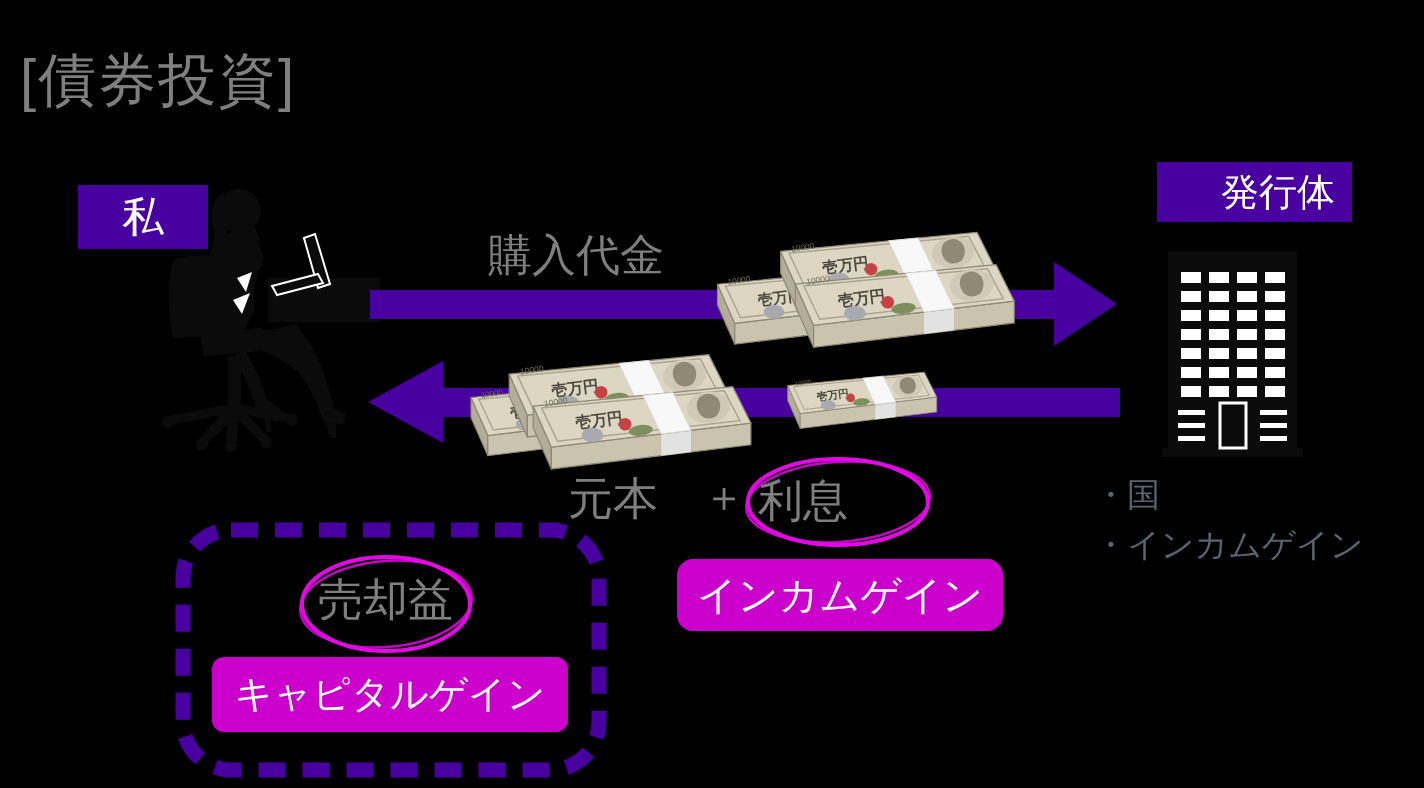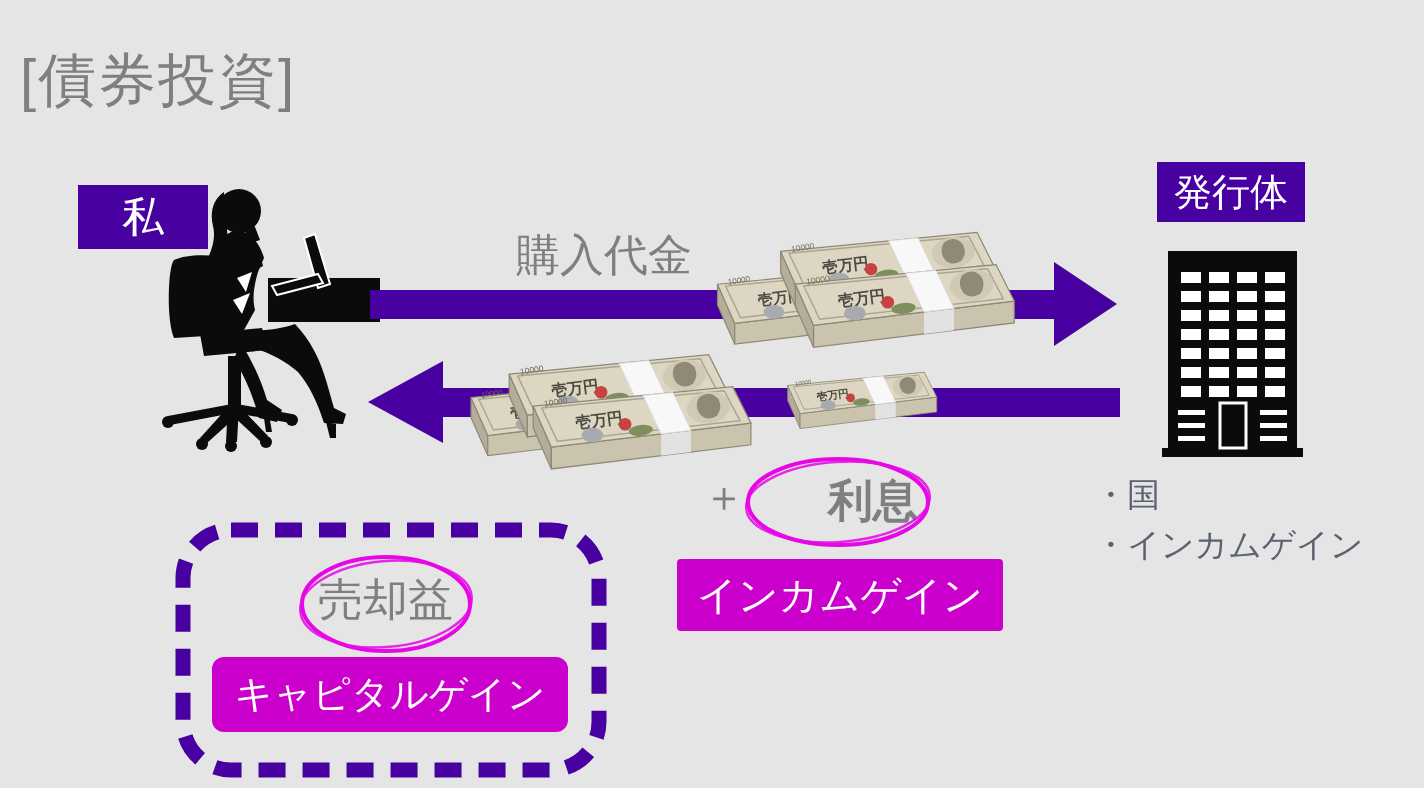--- a/index.html
+++ b/index.html
@@ -1,58 +1,58 @@
 <!DOCTYPE html>
 <html style="--purple: #4800a0; --magenta: #cc00cc; --pink: #e607e6; --gray: #7f7f7f; --slate: #5b6370; --black: #0b0b0b;"><head>
 <meta charset="utf-8">
 <style>
   :root{
     --purple:#4800a0; --magenta:#cc00cc; --pink:#e607e6;
     --gray:#7f7f7f; --slate:#5b6370; --black:#0b0b0b;
   }
   html,body{margin:0;padding:0;background:#fff;}
   body{font-family:"Liberation Sans","DejaVu Sans",sans-serif;}
-  .stage{position:relative;width:1424px;height:788px;background:#e5e5e5;overflow:hidden;}
+  .stage{position:relative;width:1424px;height:788px;background:#000000;overflow:hidden;}
 
   .title{position:absolute;left:20px;top:42px;font-size:58px;color:var(--gray);letter-spacing:2px;}
 
   .label-box{position:absolute;background:var(--purple);color:#fff;display:flex;align-items:center;justify-content:center;}
   .label-box.me{left:78px;top:185px;width:130px;height:64px;font-size:42px;}
-  .label-box.issuer{left:1157px;top:162px;width:148px;height:60px;font-size:38px;}
+  .label-box.issuer{left:1157px;top:162px;width:148px;height:60px;font-size:38px;padding-left:47px;}
 
   .person{position:absolute;left:140px;top:180px;width:240px;height:280px;}
   .building{position:absolute;left:1162px;top:251px;width:141px;height:206px;}
 
   .arrow-shaft{position:absolute;background:var(--purple);height:29px;}
   .arrow-shaft.top{left:370px;top:290px;width:687px;}
   .arrow-shaft.bottom{left:440px;top:388px;width:680px;}
   .arrow-head{position:absolute;width:0;height:0;}
   .arrow-head.right{left:1054px;top:262px;border-top:42px solid transparent;border-bottom:42px solid transparent;border-left:63px solid var(--purple);}
   .arrow-head.left{left:368px;top:361px;border-top:41px solid transparent;border-bottom:41px solid transparent;border-right:75px solid var(--purple);}
 
   .flow-label{position:absolute;color:var(--gray);font-size:44px;}
-  .flow-label.purchase{left:516px;top:226px;}
+  .flow-label.purchase{left:488px;top:226px;}
 
   .money{position:absolute;}
   .money.pile-top{left:688px;top:220px;width:292px;height:128px;}
   .money.pile-bottom{left:443px;top:336px;width:280px;height:132px;}
   .money.single{left:772px;top:352px;width:198px;height:108px;}
 
   .gray-word{position:absolute;color:var(--gray);font-size:45px;}
   .principal{left:568px;top:469px;}
   .plus{left:703px;top:469px;font-size:42px;}
-  .interest{left:828px;top:471px;font-weight:bold;}
+  .interest{left:758px;top:471px;}
   .sale{left:318px;top:570px;font-family:Liberation Serif, serif;}
 
   .sketch-ellipse{position:absolute;overflow:visible;}
   .sketch-ellipse.interest-el{left:740px;top:452px;width:196px;height:100px;}
   .sketch-ellipse.sale-el{left:296px;top:551px;width:180px;height:106px;}
 
   .gain-box{position:absolute;background:var(--magenta);color:#fff;display:flex;align-items:center;justify-content:center;}
-  .gain-box.income{left:677px;top:559px;width:326px;height:72px;font-size:40px;border-radius:4px;}
+  .gain-box.income{left:677px;top:559px;width:326px;height:72px;font-size:40px;border-radius:16px;}
   .gain-box.capital{left:212px;top:657px;width:356px;height:75px;font-size:38px;border-radius:12px;}
 
   .dashed-frame{position:absolute;left:174px;top:521px;width:434px;height:258px;}
 
   .issuer-list{position:absolute;left:1094px;top:470px;color:var(--slate);font-size:33px;line-height:50px;}
   .issuer-item{white-space:pre;}
 
   .defs{position:absolute;width:0;height:0;overflow:hidden;}
 </style>
 </head>
@@ -134,20 +134,21 @@
   <svg class="money pile-bottom" viewBox="0 0 280 132" overflow="visible">
     <use href="#bundle" transform="translate(0,28) scale(0.88)"></use>
     <use href="#bundle" transform="translate(36,2) scale(0.95)"></use>
     <use href="#bundle" transform="translate(60,34) scale(0.95)"></use>
   </svg>
 
   <svg class="money single" viewBox="0 0 198 108" overflow="visible">
     <use href="#bundle" transform="translate(-5,2) scale(0.92)"></use>
   </svg>
 
+  <span class="gray-word principal">元本</span>
   <span class="gray-word plus">＋</span>
   <span class="gray-word interest">利息</span>
 
   <svg class="sketch-ellipse interest-el" viewBox="0 0 196 100">
     <ellipse cx="98" cy="50" rx="90" ry="43" fill="none" stroke="var(--pink)" stroke-width="4"></ellipse>
     <ellipse cx="98" cy="50" rx="92" ry="40" fill="none" stroke="var(--pink)" stroke-width="2.5" opacity="0.85" transform="rotate(-4 98 50)"></ellipse>
   </svg>
 
   <div class="gain-box income">
     <span>インカムゲイン</span>

